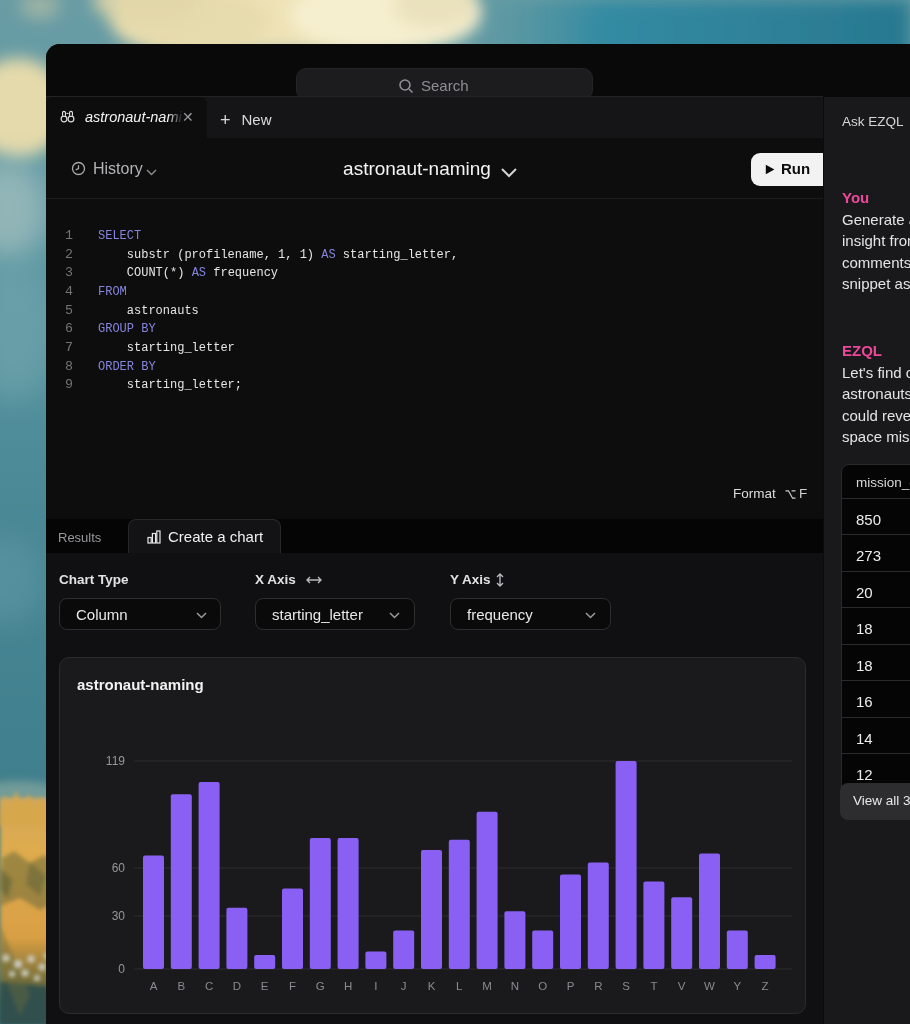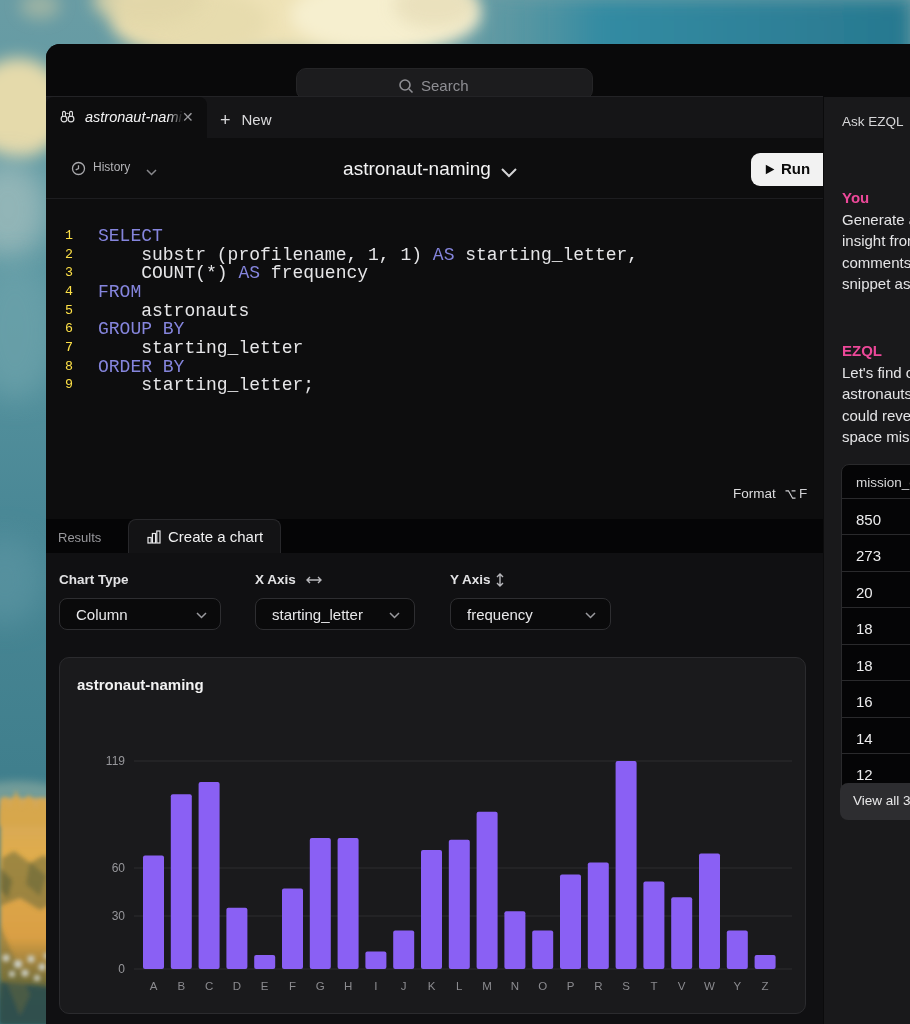--- a/index.html
+++ b/index.html
@@ -9,27 +9,27 @@
   .header{position:absolute;left:0;top:0;width:864px;height:53px;background:#09090a}
   .search{position:absolute;left:250px;top:24px;width:297px;height:32px;background:#1c1c1e;border:1px solid #252527;border-radius:10px;box-sizing:border-box}
   .search .txt{position:absolute;left:124px;top:8px;font-size:15px;color:#8e8e93}
   .tabstrip{position:absolute;left:0;top:52px;width:777px;height:42px;background:#151517;border-top:1px solid #232326;box-sizing:border-box}
   .tab1{position:absolute;left:0;top:0;width:161px;height:41px;background:#0d0d0e;border-radius:8px 8px 0 0}
   .tab1 .lbl{position:absolute;left:39px;top:12px;width:99px;overflow:hidden;font-style:italic;font-size:14.5px;color:#f2f2f3;white-space:nowrap;-webkit-mask-image:linear-gradient(90deg,#000 84%,transparent 99%)}
   .tab1 .x{position:absolute;left:136px;top:12px;font-size:14px;color:#9a9a9e}
   .newtab{position:absolute;left:174px;top:12px;font-size:15px;color:#dadadc}
   .main{position:absolute;left:0;top:94px;width:777px;height:886px}
   .toolbar{position:absolute;left:0;top:0;width:777px;height:61px;background:#0d0d0e;border-bottom:1px solid #1d1d20;box-sizing:border-box}
-  .hist{position:absolute;left:47px;top:22px;font-size:12px;color:#b4b4b8}
+  .hist{position:absolute;left:47px;top:22px;font-size:16px;color:#b4b4b8}
   .title{position:absolute;left:0;top:20px;width:742px;text-align:center;font-size:19px;color:#f4f4f5}
   .runbtn{position:absolute;left:705px;top:15px;width:84px;height:33px;background:#f2f2f2;border-radius:9px}
   .runbtn span{position:absolute;left:30px;top:7px;font-size:15px;font-weight:600;color:#0b0b0b}
   .editor{position:absolute;left:0;top:61px;width:777px;height:320px;background:#0d0d0e}
-  .code{position:absolute;left:0;top:28px;font-family:"Liberation Mono",monospace;font-size:18px;line-height:18.65px;white-space:pre;color:#e6e6e8}
-  .gut{position:absolute;left:19px;top:28px;width:8px;text-align:left;font-family:"Liberation Mono",monospace;font-size:13.3px;line-height:18.65px;color:#fde047}
+  .code{position:absolute;left:0;top:28px;font-family:"Liberation Mono",monospace;font-size:12px;line-height:18.65px;white-space:pre;color:#e6e6e8}
+  .gut{position:absolute;left:19px;top:28px;width:8px;text-align:left;font-family:"Liberation Mono",monospace;font-size:13.3px;line-height:18.65px;color:#737373}
   .kw{color:#8585dd}
   .fmt{position:absolute;left:687px;top:287px;font-size:13.5px;color:#dcdcde}
   .fmt .key{position:absolute;left:66px;top:0;color:#d0d0d3}
   .resbar{position:absolute;left:0;top:381px;width:777px;height:34px;background:#050506}
   .restab{position:absolute;left:12px;top:11px;font-size:13px;color:#98989c}
   .chtab{position:absolute;left:82px;top:0;width:153px;height:34px;background:#131315;border:1px solid #28282b;border-bottom:none;border-radius:8px 8px 0 0;box-sizing:border-box}
   .chtab span{position:absolute;left:39px;top:8px;font-size:15px;color:#f0f0f1}
   .lower{position:absolute;left:0;top:415px;width:777px;height:471px;background:#101012}
   .ctl-lbl{position:absolute;font-size:13.5px;font-weight:700;color:#e2e2e4;top:19px}
   .sel{position:absolute;top:45px;height:32px;background:#0a0a0b;border:1px solid #2e2e31;border-radius:8px;box-sizing:border-box}

